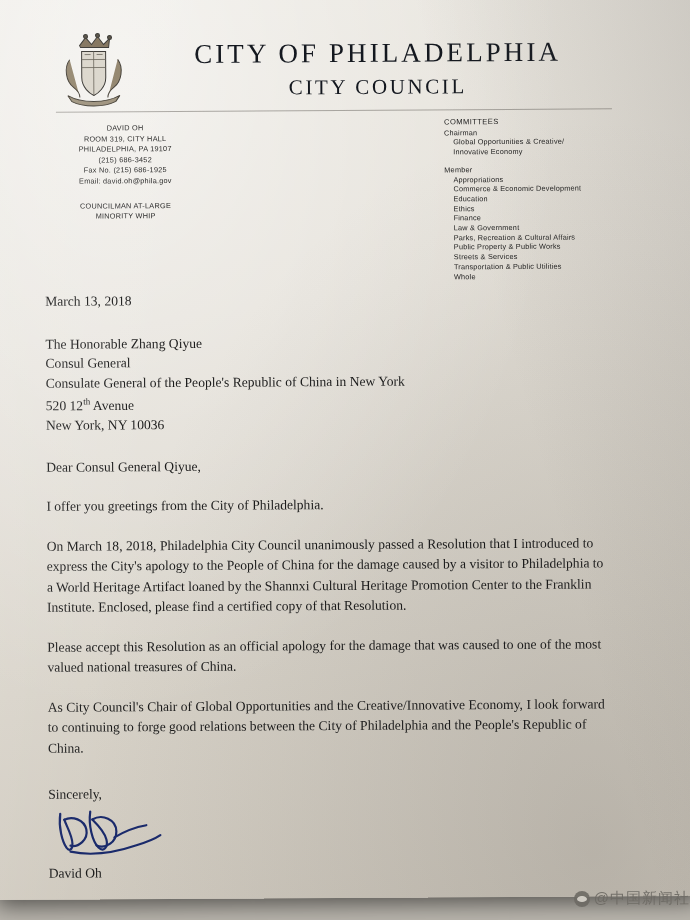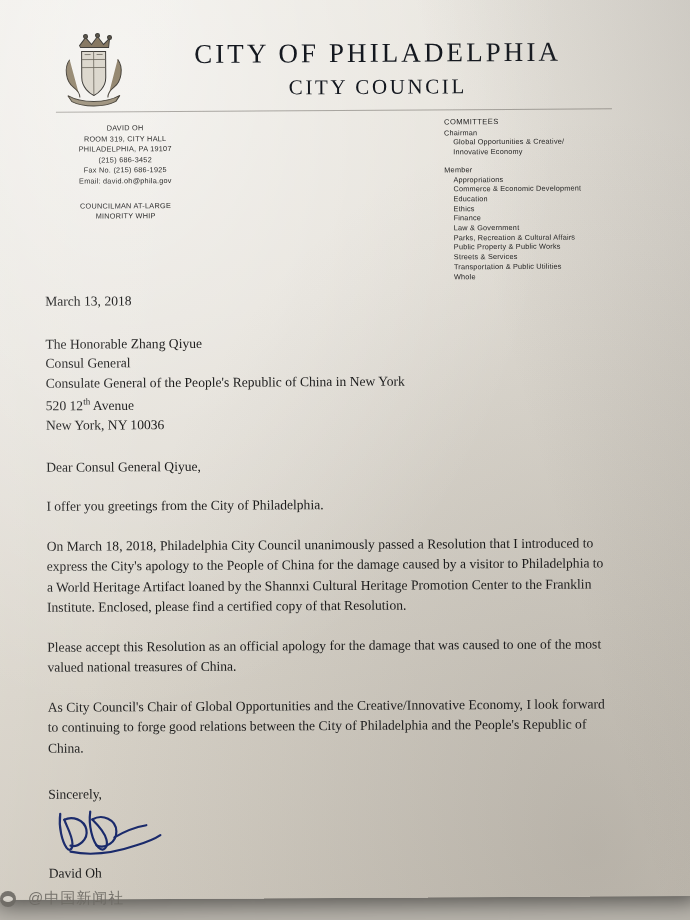--- a/index.html
+++ b/index.html
@@ -166,22 +166,22 @@
     right: 0;
     bottom: 12px;
     text-align: center;
     font-family: "Liberation Sans", sans-serif;
     font-size: 15px;
     color: #6d6a64;
     letter-spacing: 1px;
     opacity: 0.9;
     display: flex;
     align-items: center;
-    justify-content: flex-start;
-    gap: 12px;
+    justify-content: flex-end;
+    gap: 4px;
   }
   .wb-logo {
     display: inline-block;
     width: 16px; height: 16px;
     border-radius: 50%;
     background: #6d6a64;
     position: relative;
   }
   .wb-logo::after {
     content: "";

